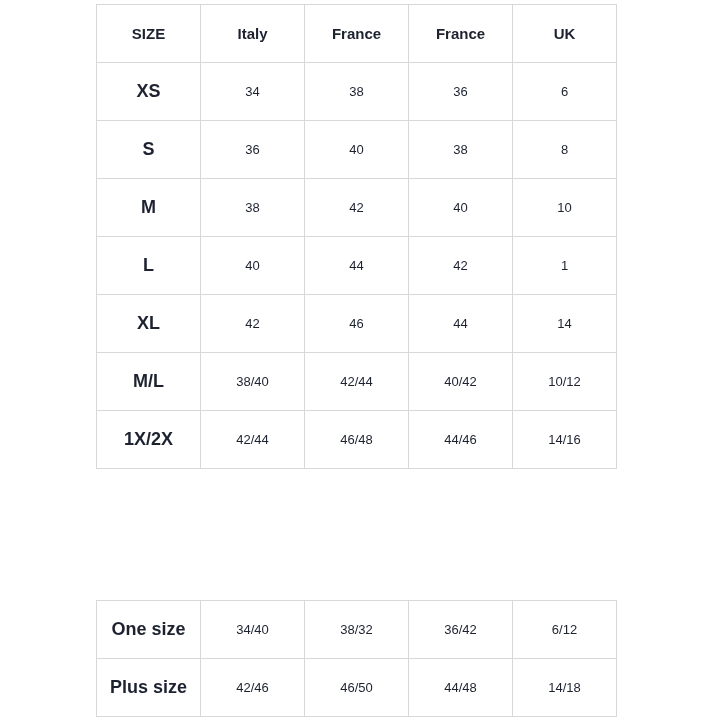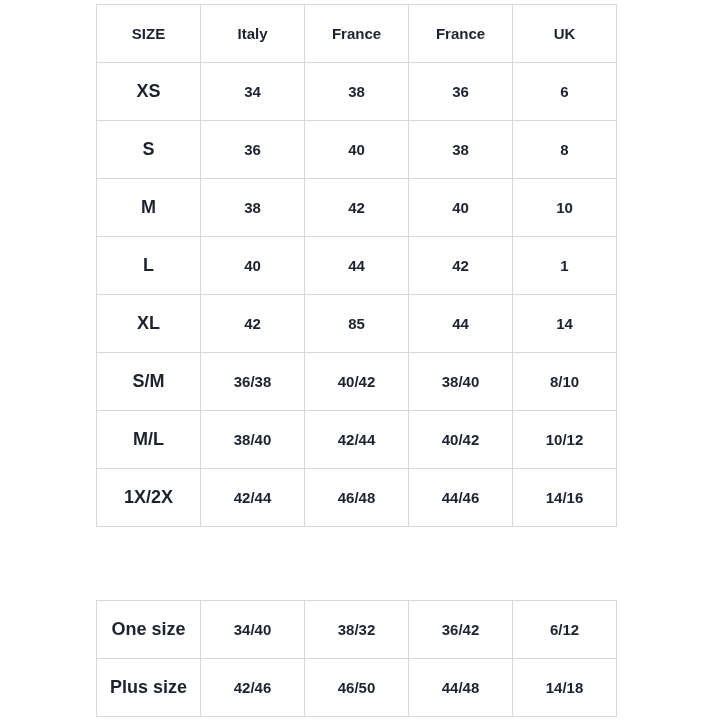--- a/index.html
+++ b/index.html
@@ -29,22 +29,22 @@
     border-collapse: collapse;
     width: 520px;
     table-layout: fixed;
   }
   table.size-table td, table.size-table th {
     border: 1px solid #d8d8d8;
     height: 57px;
     text-align: center;
     vertical-align: middle;
     color: #1d2230;
-    font-size: 15px;
-    font-weight: 700;
+    font-size: 13px;
+    font-weight: 400;
     padding: 0;
   }
   table.size-table th {
     font-weight: 700;
     font-size: 15px;
   }
   table.size-table td.rowlabel {
     font-weight: 700;
     font-size: 18px;
   }
@@ -103,30 +103,23 @@
         <tr>
           <td class="rowlabel">L</td>
           <td>40</td>
           <td>44</td>
           <td>42</td>
           <td>1</td>
         </tr>
         <tr>
           <td class="rowlabel">XL</td>
           <td>42</td>
-          <td>85</td>
+          <td>46</td>
           <td>44</td>
           <td>14</td>
-        </tr>
-        <tr>
-          <td class="rowlabel">S/M</td>
-          <td>36/38</td>
-          <td>40/42</td>
-          <td>38/40</td>
-          <td>8/10</td>
         </tr>
         <tr>
           <td class="rowlabel">M/L</td>
           <td>38/40</td>
           <td>42/44</td>
           <td>40/42</td>
           <td>10/12</td>
         </tr>
         <tr>
           <td class="rowlabel">1X/2X</td>

